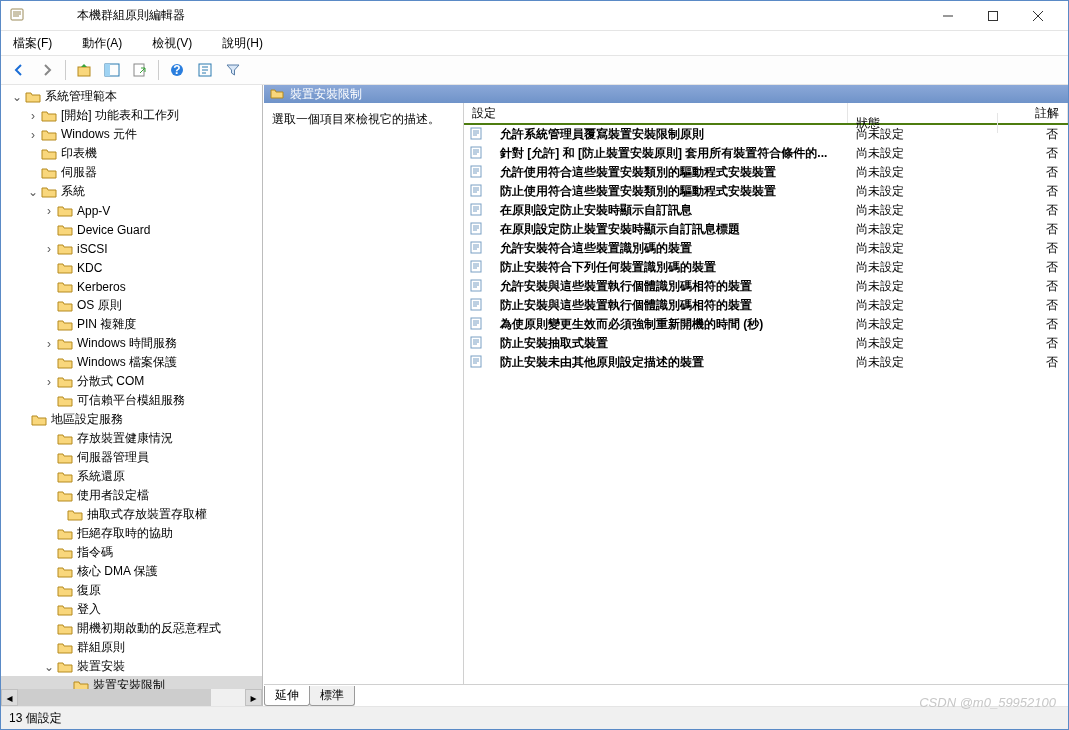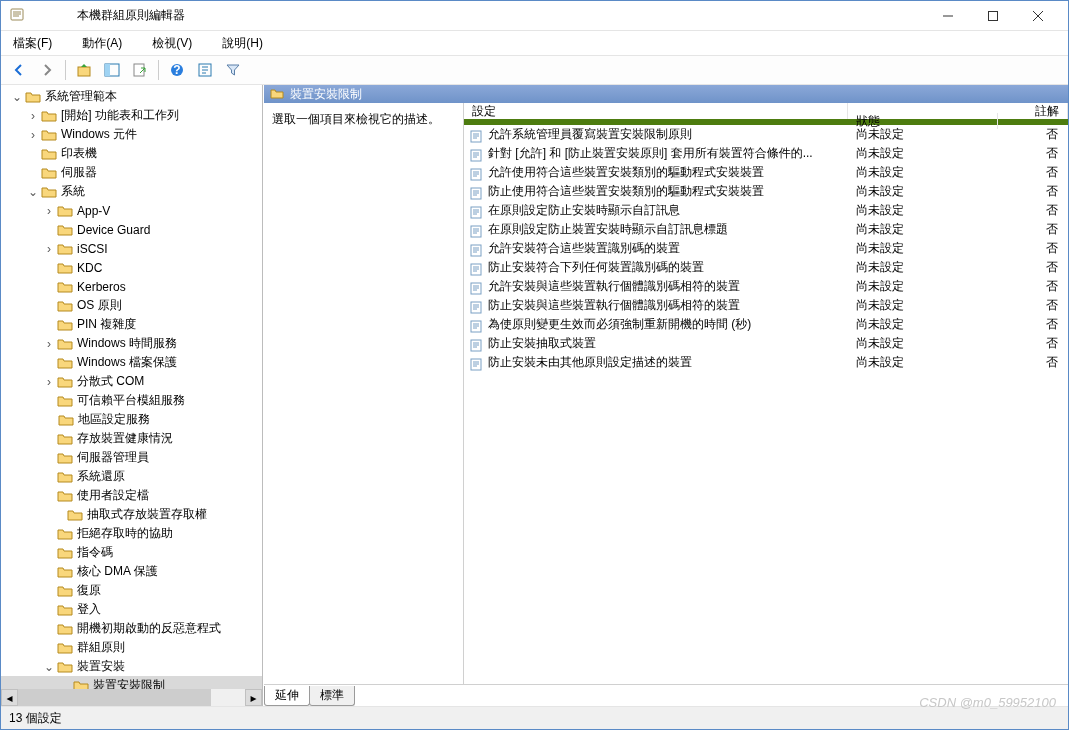--- a/index.html
+++ b/index.html
@@ -19,28 +19,28 @@
   .tree{padding:2px 0 8px 0;}
   .tnode{display:flex;align-items:center;height:19px;padding-right:4px;cursor:pointer;white-space:nowrap;}
   .tnode.sel{background:#d9d9d9;}
   .tw{width:16px;text-align:center;color:#5b5b5b;font-size:12px;user-select:none;cursor:pointer;}
   .ficon,.ficon-o{width:16px;height:16px;margin-right:4px;flex-shrink:0;}
   .content-pane{flex:1;display:flex;flex-direction:column;border-left:1px solid #fff;}
   .cheader{height:18px;background:linear-gradient(#8ba8d8,#6f93c9);color:#fff;display:flex;align-items:center;padding-left:6px;gap:6px;font-weight:400;}
   .cbody{flex:1;display:flex;}
   .desc-col{width:200px;border-right:1px solid #d0d0d0;padding:8px;color:#1a1a6e;}
   .list-col{flex:1;position:relative;}
-  .listhead{display:flex;border-bottom:6px solid #4d7c0f;height:22px;align-items:center;}
+  .listhead{display:flex;border-bottom:2px solid #4d7c0f;height:22px;align-items:center;}
   .listhead .lh{padding:0 8px;border-right:1px solid #e5e5e5;height:100%;display:flex;align-items:center;cursor:pointer;}
   .lh-set{flex:1;}
   .lh-stat{width:150px;margin-top:20px;}
   .lh-note{width:70px;text-align:right;justify-content:flex-end;border-right:none;}
   .listrows{overflow:auto;}
   .lrow{display:flex;align-items:center;height:19px;}
-  .lrow .c-set{flex:1;display:flex;align-items:flex-end;gap:4px;padding-left:6px;cursor:pointer;}
+  .lrow .c-set{flex:1;display:flex;align-items:flex-start;gap:16px;padding-left:6px;cursor:pointer;font-weight:bold;}
   .lrow .c-stat{width:150px;padding-left:8px;}
   .lrow .c-note{width:70px;text-align:right;padding-right:10px;}
   .tabs{height:22px;display:flex;align-items:flex-end;padding-left:0;gap:0;position:relative;border-top:1px solid #d0d0d0;}
   .tab{padding:1px 10px;border:1px solid #9a9a9a;border-top:none;border-radius:0 0 3px 3px;background:#f0f0f0;font-size:12px;cursor:pointer;margin-right:-1px;}
   .tab.act{background:#fff;}
   .statusbar{height:23px;display:flex;align-items:center;padding:8px 8px;border-top:1px solid #e5e5e5;background:#f0f0f0;}
   .watermark{position:absolute;right:12px;bottom:19px;color:#c7c7c7;font-size:13px;font-style:italic;pointer-events:none;}
   .hscroll{position:absolute;left:0;right:0;bottom:0;height:17px;background:#f0f0f0;display:flex;}
   .hscroll .arrow{width:17px;height:17px;background:#dcdcdc;border:1px solid #c0c0c0;display:flex;align-items:center;justify-content:center;cursor:pointer;}
   .hscroll .track{flex:1;background:#f0f0f0;position:relative;}
@@ -247,21 +247,21 @@
             <path d="M1 4h5l1 2h8v7H1z" fill="#f9d77c" stroke="#b58a1f"></path>
           </svg>
           <span>分散式 COM</span>
         </div>
       <div class="tnode" style="padding-left:56px">
           <svg class="ficon">
             <path d="M1 4h5l1 2h8v7H1z" fill="#f9d77c" stroke="#b58a1f"></path>
           </svg>
           <span>可信賴平台模組服務</span>
         </div>
-      <div class="tnode" style="padding-left:57px">
+      <div class="tnode" style="padding-left:30px">
           <svg class="ficon">
             <path d="M1 4h5l1 2h8v7H1z" fill="#f9d77c" stroke="#b58a1f"></path>
           </svg>
           <span>地區設定服務</span>
         </div>
       <div class="tnode" style="padding-left:56px">
           <svg class="ficon">
             <path d="M1 4h5l1 2h8v7H1z" fill="#f9d77c" stroke="#b58a1f"></path>
           </svg>
           <span>存放裝置健康情況</span>

